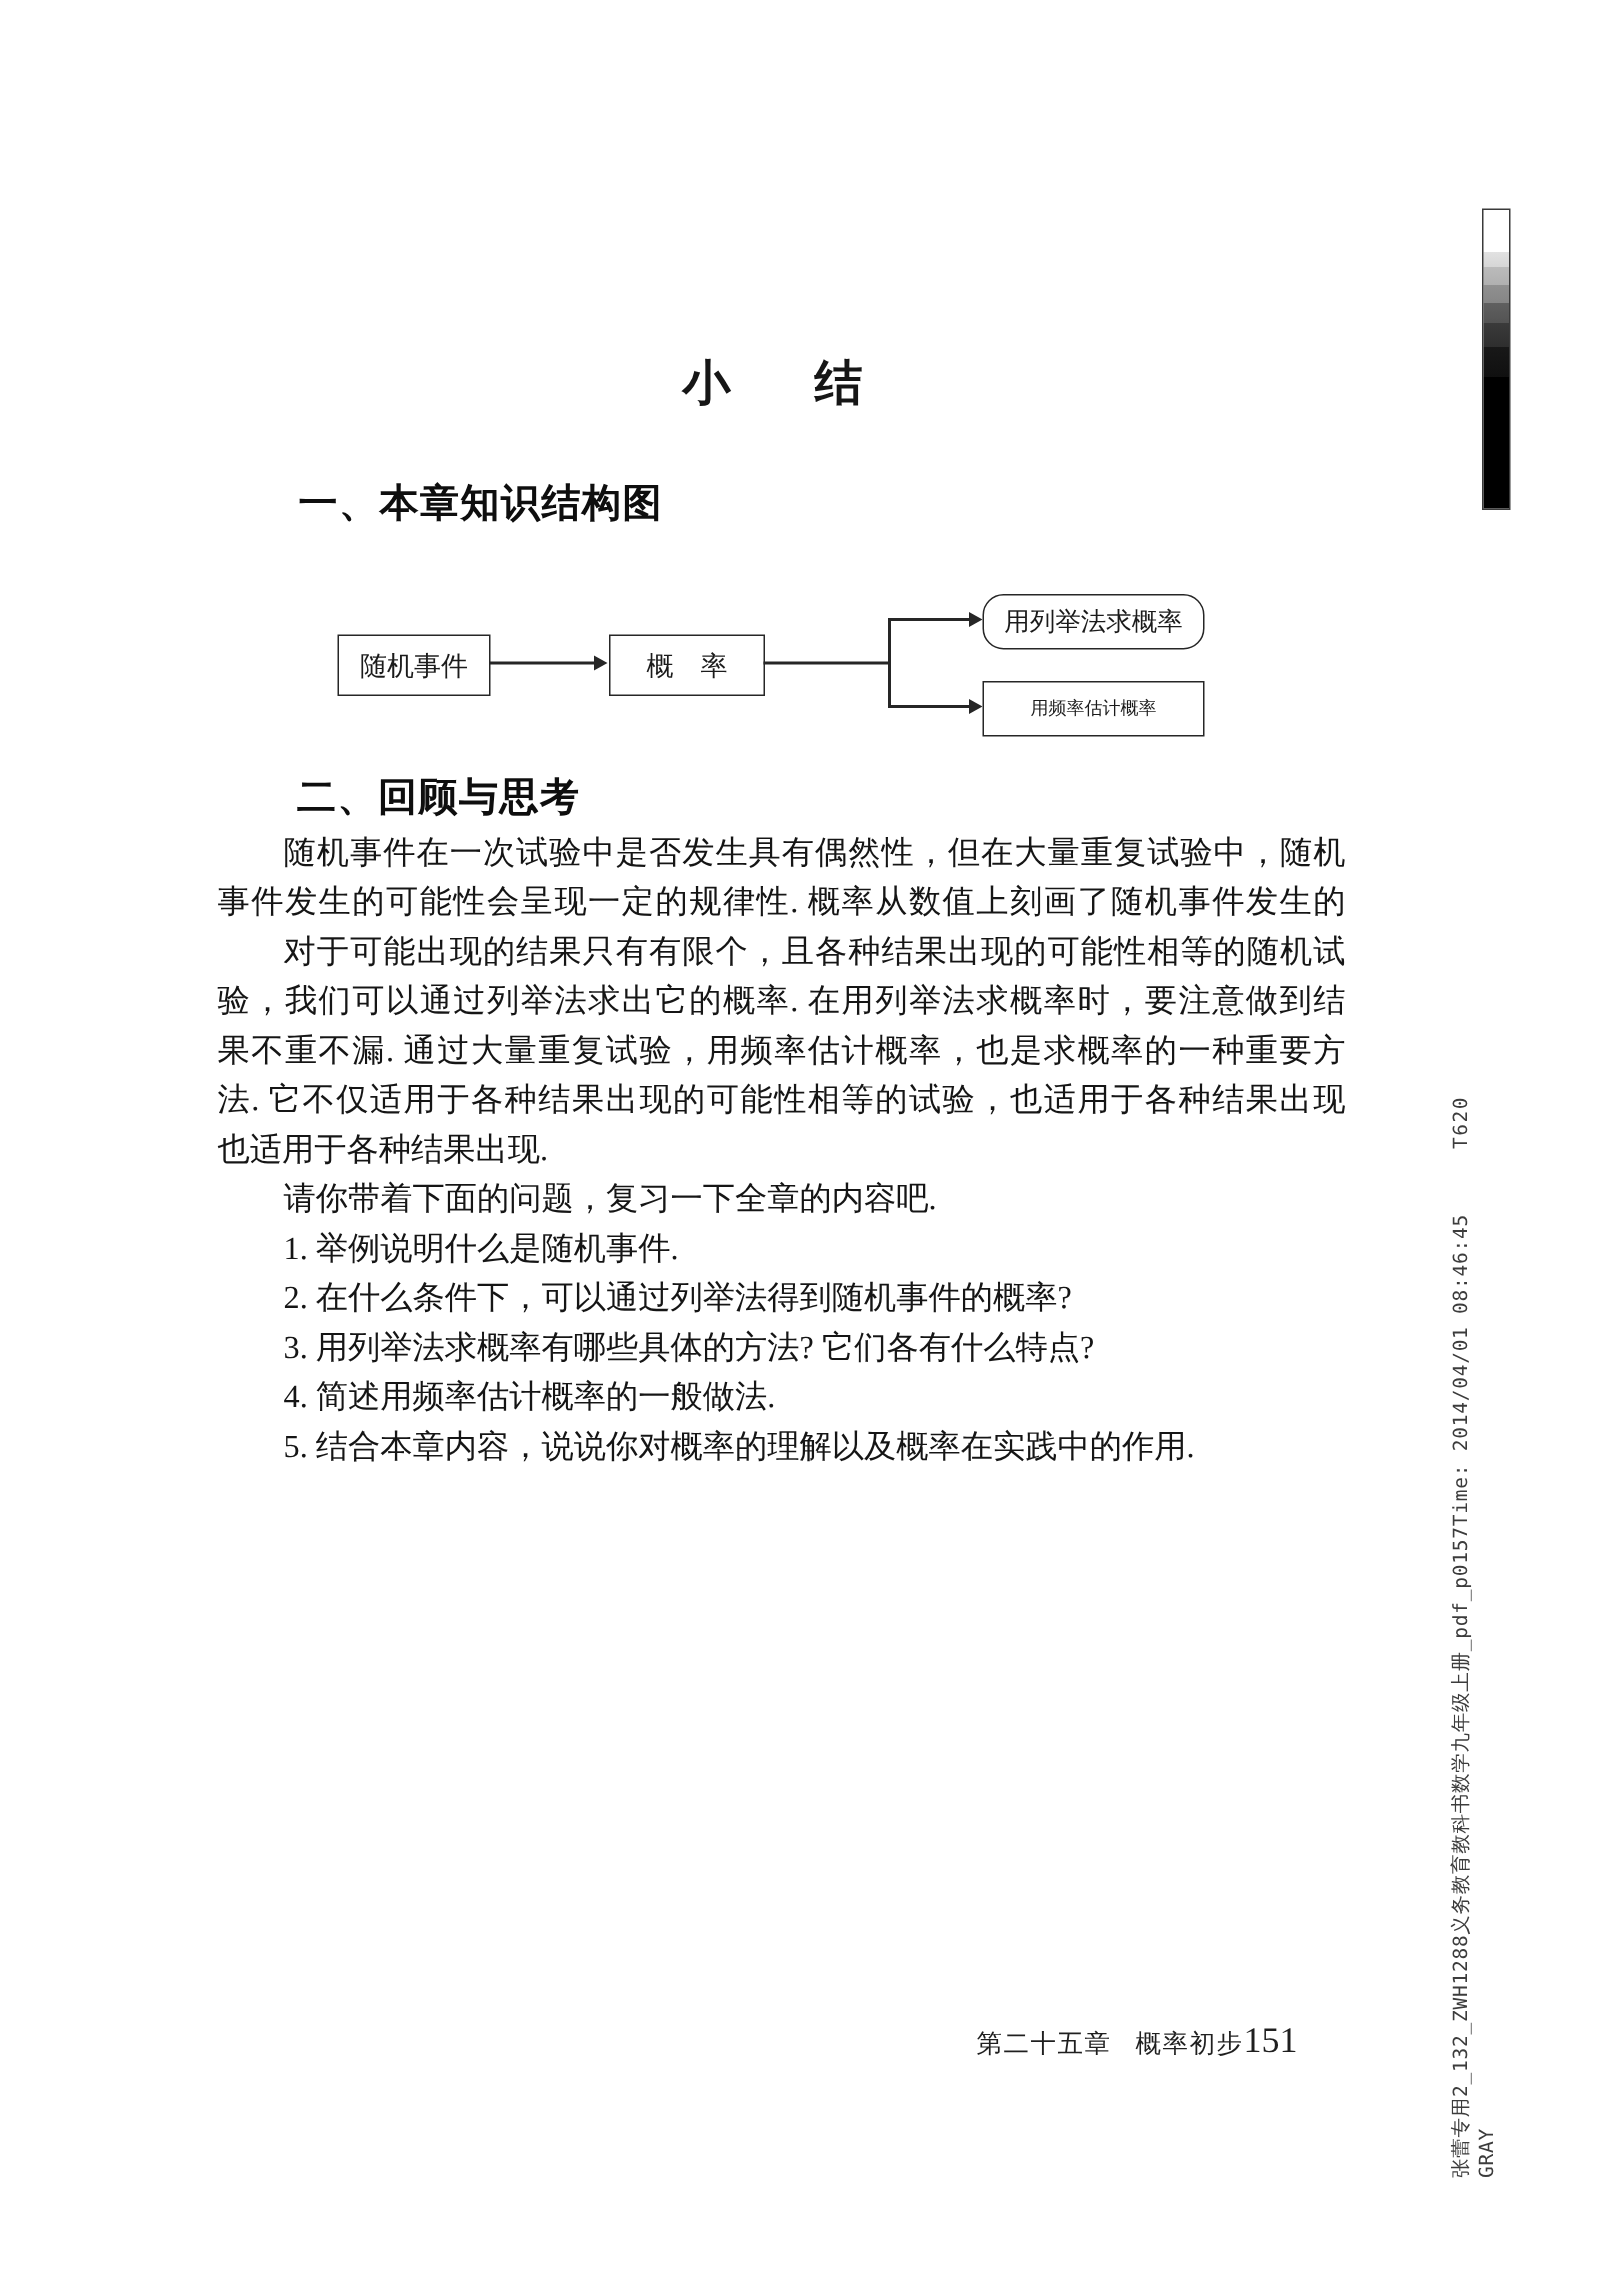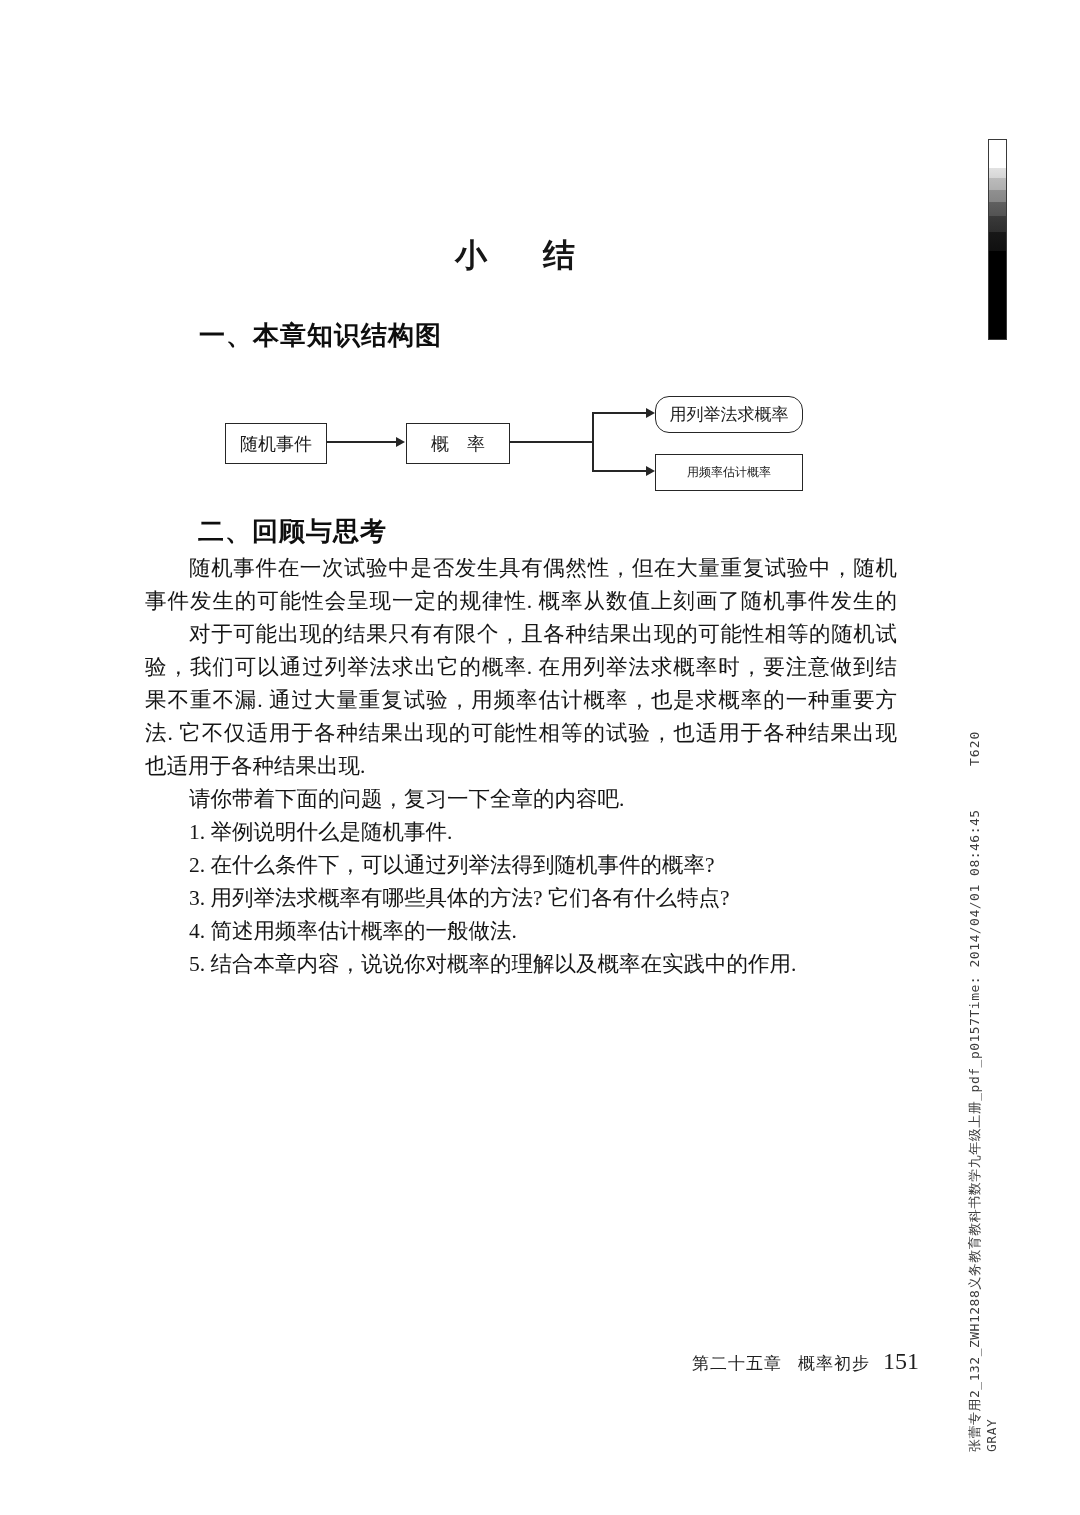--- a/index.html
+++ b/index.html
@@ -48,25 +48,25 @@
   .textcol{
     position:absolute;left:145px;top:552px;width:752px;
     font-size:21.5px;line-height:33px;color:#151515;
   }
   .tl{height:33px;white-space:nowrap;}
   .indent{text-indent:2.05em;}
   .fill{text-align:justify;text-align-last:justify;white-space:normal;}
 
   
   .footer{
-    position:absolute;left:692px;top:1348px;display:flex;align-items:baseline;
+    position:absolute;left:651px;top:1348px;display:flex;align-items:baseline;
     font-size:17px;color:#1f1f1f;letter-spacing:1px;white-space:nowrap;
   }
   .footer .f-chapter{margin-right:16px;}
-  .footer .f-section{margin-right:13px;}
+  .footer .f-section{}
   .footer .f-page{font-size:24px;letter-spacing:0;}
 
   
   .graystrip{
     position:absolute;left:988px;top:139px;width:19px;height:201px;
     border:1px solid #3a3a3a;box-sizing:border-box;
     background:linear-gradient(to bottom,
       #ffffff 0%, #ffffff 14%,
       #e2e2e2 14%, #d6d6d6 19%,
       #bbbbbb 19%, #b0b0b0 25%,

